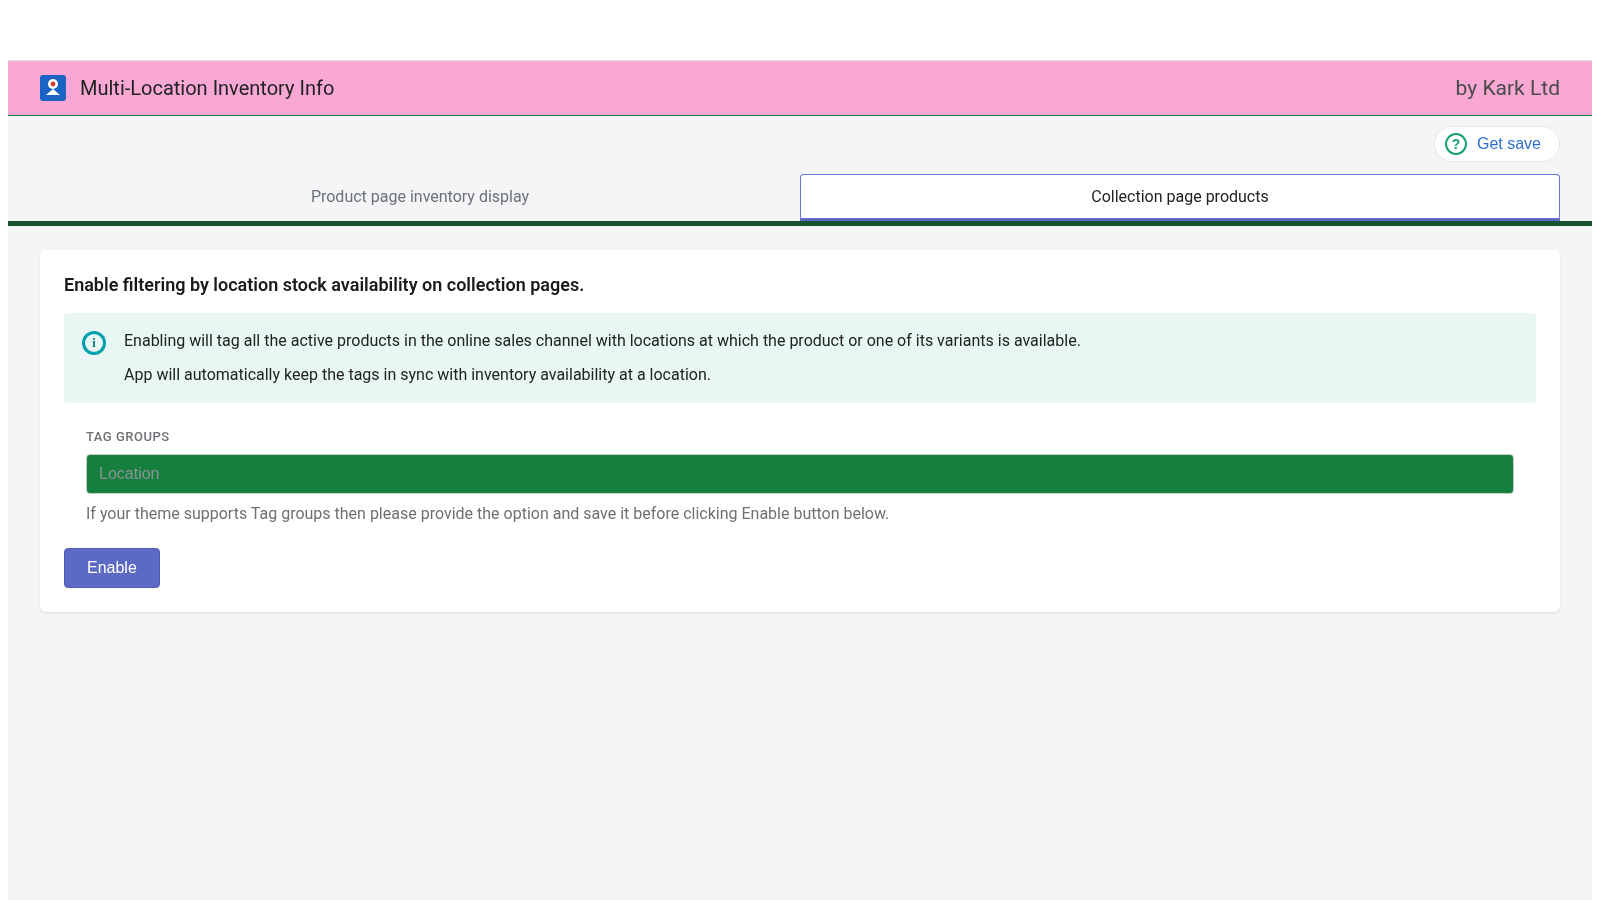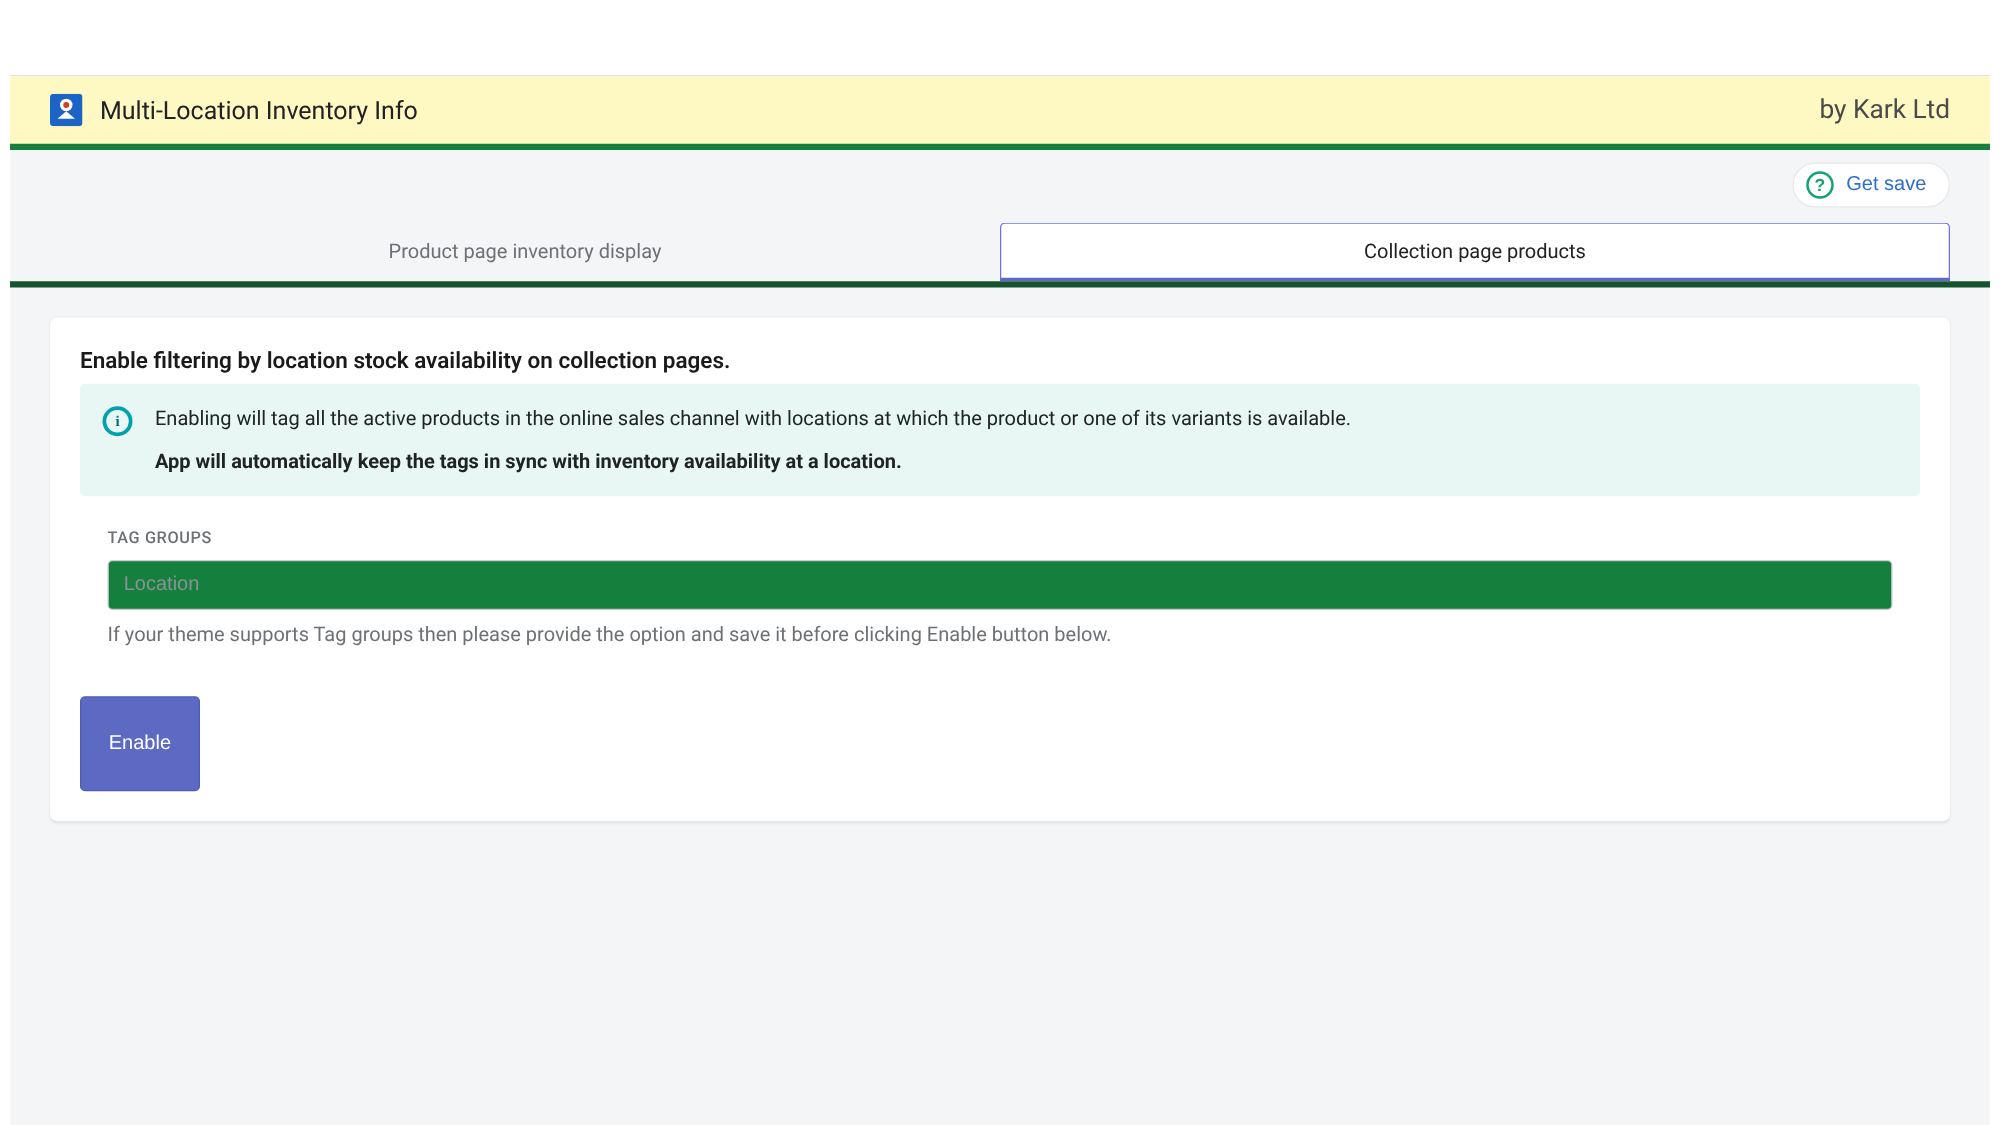--- a/index.html
+++ b/index.html
@@ -23,22 +23,22 @@
   right: 8px;
   bottom: 0;
   background: #f4f5f7;
   border-top: 1px solid #e1e3e5;
 }
 .app-header {
   display: flex;
   align-items: center;
   justify-content: space-between;
   padding: 14px 32px;
-  border-bottom: 5px solid #15803d;
-  background: #fef9c3;
+  border-bottom: 1px solid #15803d;
+  background: #f9a8d4;
 }
 .app-header-left {
   display: flex;
   align-items: center;
   gap: 14px;
 }
 .app-icon {
   width: 26px;
   height: 26px;
   display: inline-block;
@@ -108,21 +108,21 @@
   margin: 24px 32px;
   background: #ffffff;
   border-radius: 6px;
   box-shadow: 0 1px 3px rgba(0,0,0,0.06), 0 1px 2px rgba(0,0,0,0.05);
   padding: 24px;
 }
 .card h2 {
   font-size: 18px;
   font-weight: 600;
   color: #1a1a1a;
-  margin-bottom: 8px;
+  margin-bottom: 18px;
 }
 .info-banner {
   display: flex;
   align-items: flex-start;
   gap: 18px;
   background: #e8f7f4;
   border-radius: 4px;
   padding: 16px 18px;
   margin-bottom: 26px;
 }
@@ -149,21 +149,21 @@
   align-items: center;
   justify-content: center;
   font-family: Georgia, serif;
 }
 .info-text p {
   font-size: 16px;
   color: #202223;
   line-height: 1.5;
 }
 .info-text p + p { margin-top: 10px; }
-.info-text .bold { font-weight: 700; }
+.info-text .bold { font-weight: 400; }
 .section-label {
   font-size: 13px;
   letter-spacing: 0.5px;
   color: #6d7175;
   font-weight: 500;
   margin: 0 22px 10px 22px;
   text-transform: uppercase;
 }
 .field-wrap { margin: 0 22px 8px 22px; }
 .field-label {
@@ -180,25 +180,25 @@
   color: #202223;
   background: #15803d;
 }
 .text-input::placeholder { color: #8c9196; }
 .helper-text {
   font-size: 16px;
   color: #6d7175;
   margin: 10px 22px 0 22px;
 }
 .primary-btn {
-  margin-top: 40px;
+  margin-top: 25px;
   background: #5c6ac4;
   color: #ffffff;
   border: 1px solid #4e5bb8;
-  padding: 28px 22px;
+  padding: 10px 22px;
   font-size: 16px;
   border-radius: 4px;
   cursor: pointer;
 }
 </style>
 </head>
 <body>
 <div class="page-container">
 
 <div class="app-frame">

